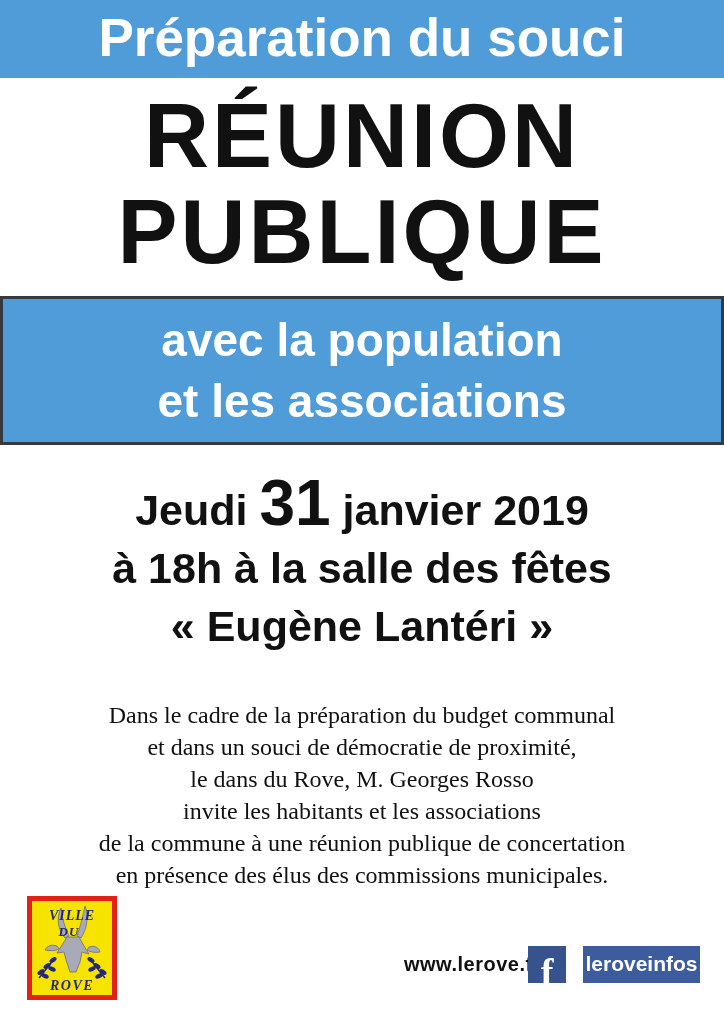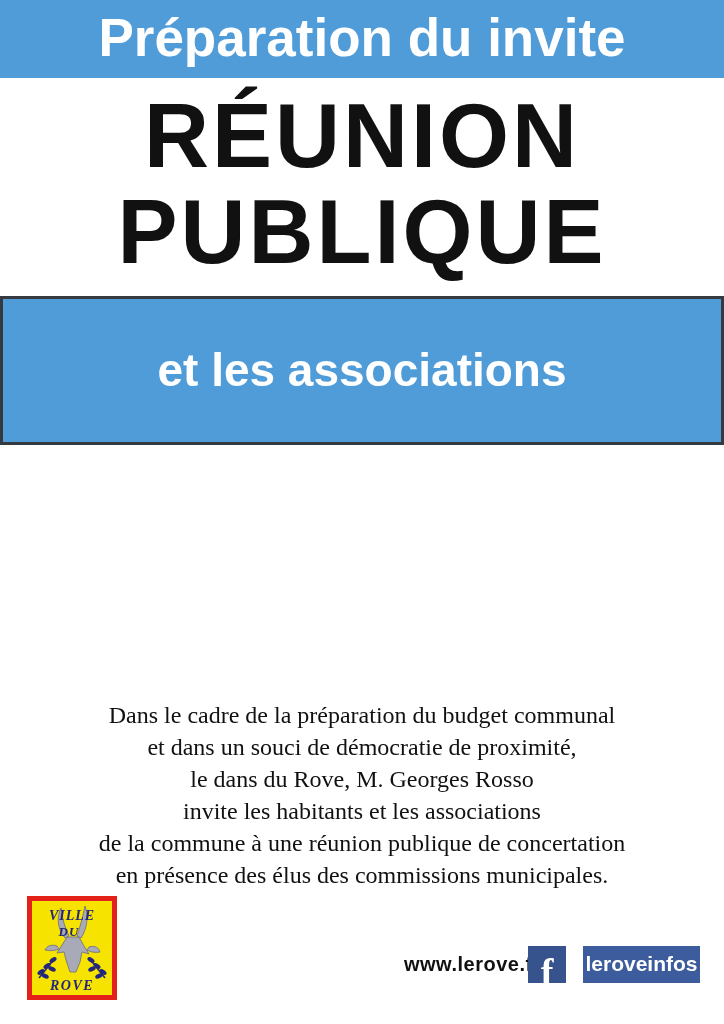--- a/index.html
+++ b/index.html
@@ -100,32 +100,38 @@
     padding-bottom:2px;
     margin-left:17px;
   }
 </style>
 </head>
 <body>
 
 <div class="poster">
 
   <header class="banner-top">
-    <div class="banner-top-text">Préparation du invite</div>
+    <div class="banner-top-text">Préparation du souci</div>
   </header>
 
   <h1 class="main-title">
     <span>RÉUNION</span>
     <span>PUBLIQUE</span>
   </h1>
 
   <div class="banner-sub">
+    <div>avec la population</div>
     <div>et les associations</div>
   </div>
 
+  <div class="date-block">
+    <div class="line"><span>Jeudi </span><span class="big-num">31</span><span> janvier 2019</span></div>
+    <div class="line">à 18h à la salle des fêtes</div>
+    <div class="line">« Eugène Lantéri »</div>
+  </div>
 
   <div class="paragraph">
     <div>Dans le cadre de la préparation du budget communal</div>
     <div>et dans un souci de démocratie de proximité,</div>
     <div>le dans du Rove, M. Georges Rosso</div>
     <div>invite les habitants et les associations</div>
     <div>de la commune à une réunion publique de concertation</div>
     <div>en présence des élus des commissions municipales.</div>
   </div>
 

